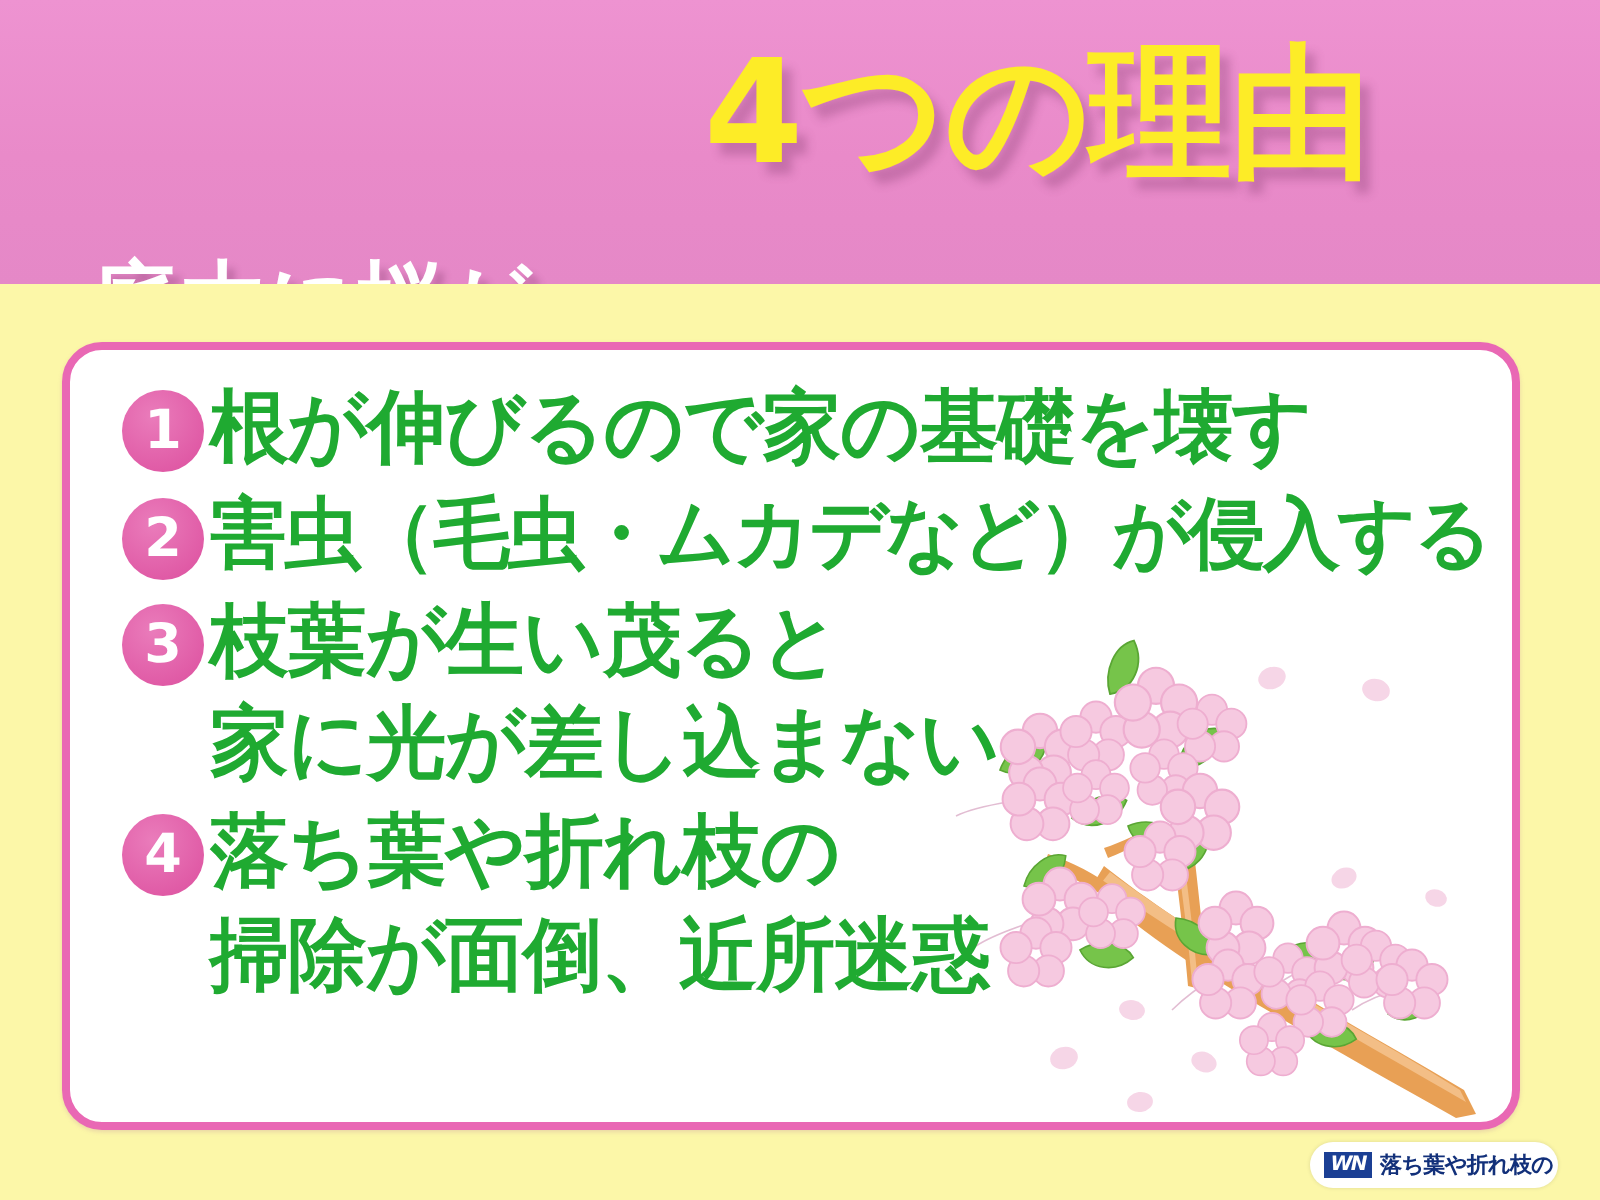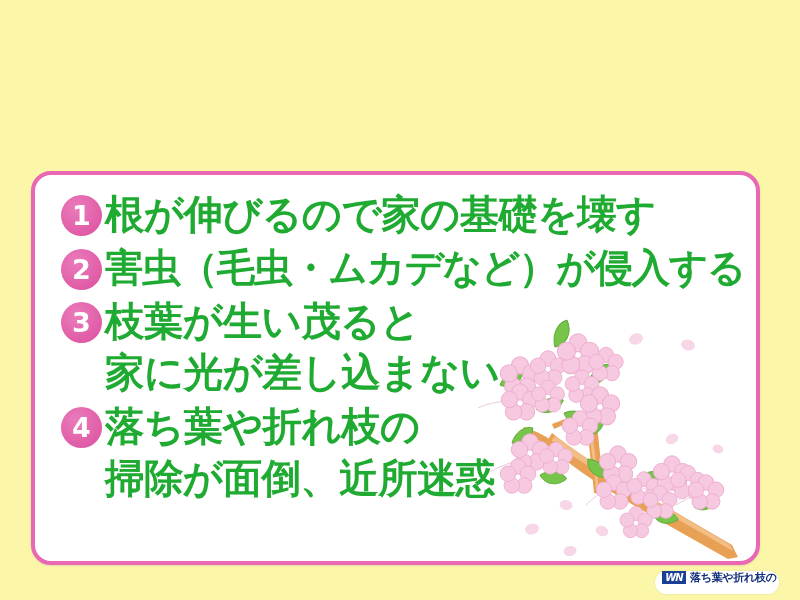--- a/index.html
+++ b/index.html
@@ -160,21 +160,21 @@
   
   .logo {
     position: absolute;
     left: 655px;
     top: 571px;
     width: 124px;
     height: 23px;
     background: #ffffff;
     border-radius: 12px;
     display: flex;
-    align-items: flex-start;
+    align-items: center;
     padding: 0 7px;
     box-sizing: border-box;
     box-shadow: 0 0 2px rgba(0,0,0,0.12);
   }
   .logo-mark {
     flex: 0 0 auto;
     width: 24px;
     height: 13px;
     background: #1b3f94;
     color: #ffffff;
@@ -195,20 +195,29 @@
     line-height: 13px;
     letter-spacing: -0.3px;
     white-space: nowrap;
   }
 </style>
 </head>
 <body>
 
 <div id="infographic">
 
+  <div class="header">
+    <div class="header-inner">
+      <div class="headline-left">
+        <span class="hl-line">庭木に桜が</span>
+        
+      </div>
+      <div class="headline-right">4つの理由</div>
+    </div>
+  </div>
 
   <div class="panel">
 
     <div class="sakura">
       <svg viewBox="0 0 300 250" xmlns="http://www.w3.org/2000/svg">
         <defs>
           <g id="petal5">
             <circle cx="0" cy="-11" r="8.2"></circle>
             <circle cx="10.5" cy="-3.4" r="8.2"></circle>
             <circle cx="6.5" cy="8.9" r="8.2"></circle>

